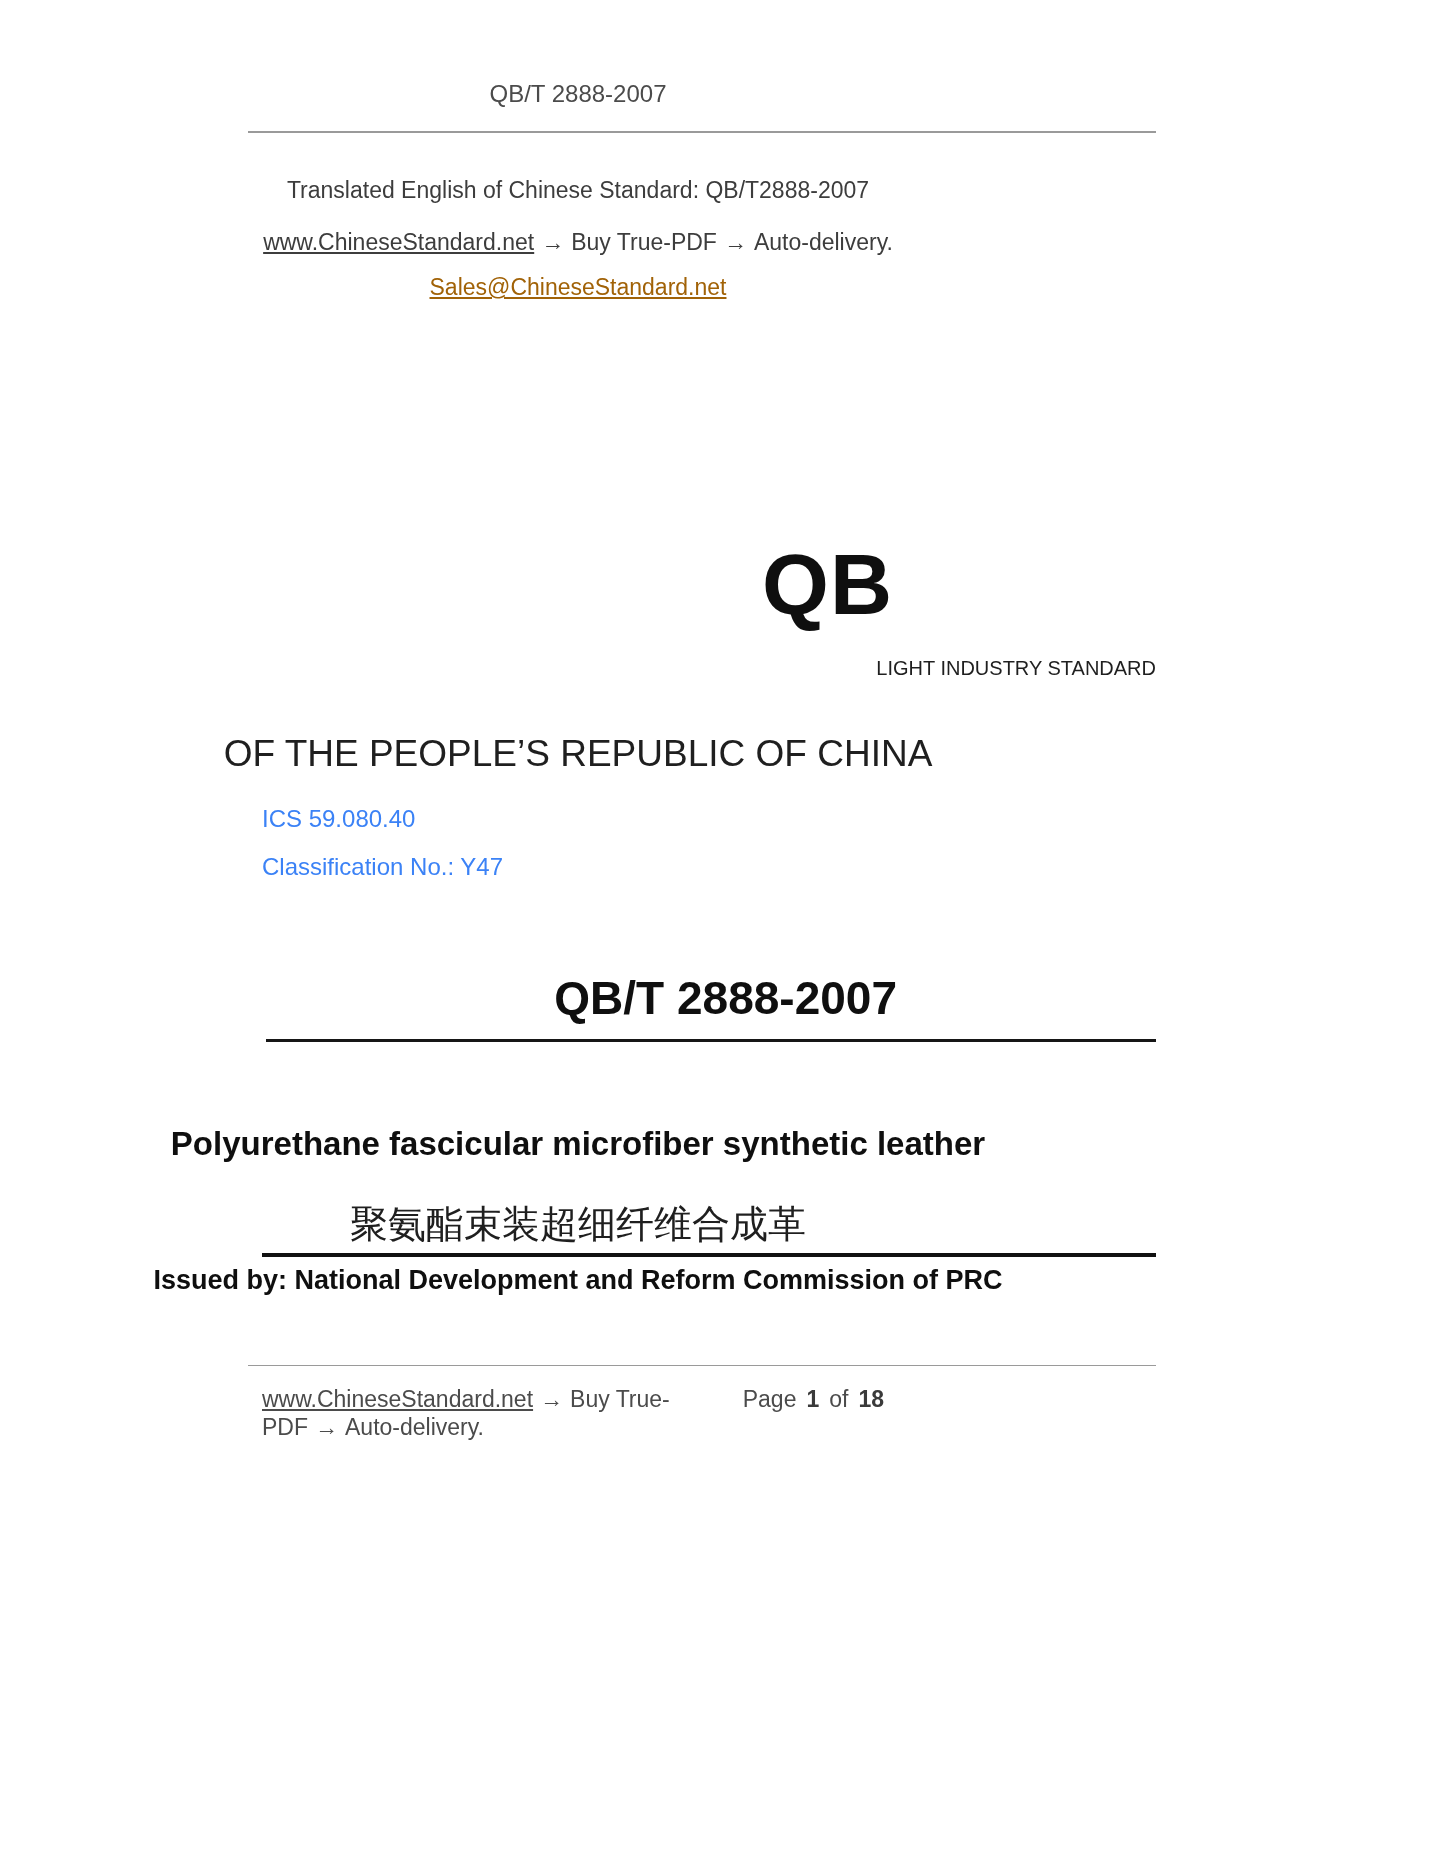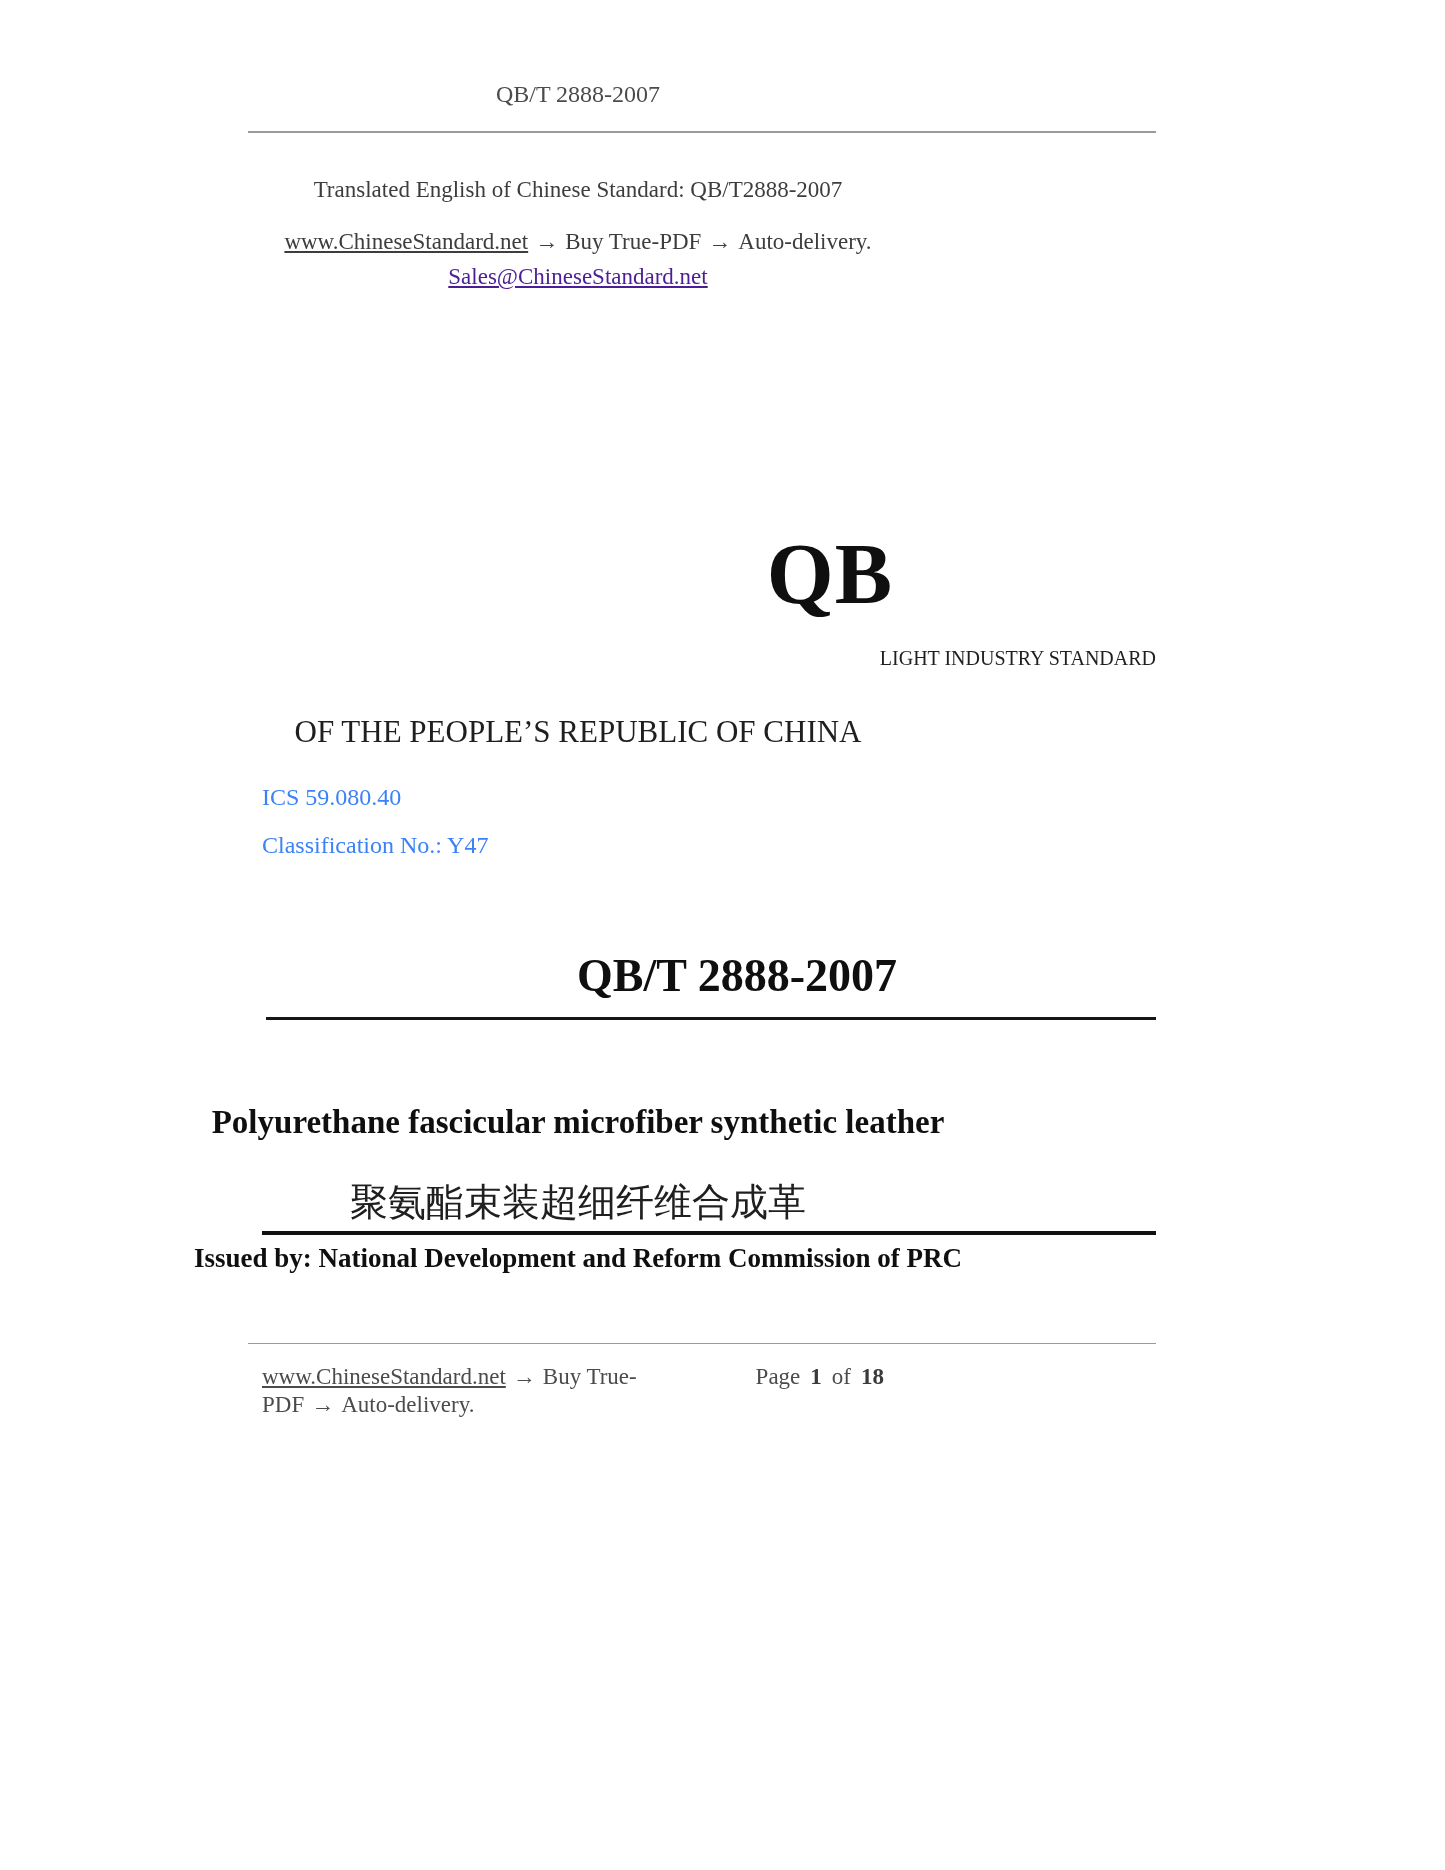--- a/index.html
+++ b/index.html
@@ -5,60 +5,60 @@
   html, body {
     margin: 0;
     padding: 0;
     background: #ffffff;
   }
   .page {
     position: relative;
     width: 1156px;
     height: 1870px;
     background: #ffffff;
-    font-family: Liberation Serif, serif;
+    font-family: Liberation Sans, sans-serif;
     color: #1a1a1a;
     overflow: hidden;
   }
   
   .top-header {
     padding-top: 80px;
     font-size: 24px;
     line-height: 28px;
     color: #4b4b4b;
     text-align: center;
   }
   .rule-top {
     height: 2px;
     background: #9a9a9a;
     width: 950px;
     margin: 23px 0 0 248px;
   }
   .intro-1 { margin-top: 43px; font-size: 23px; line-height: 28px; color: #3d3d3d; text-align: center; }
   .intro-2 { margin-top: 24px; font-size: 23px; line-height: 28px; color: #3d3d3d; text-align: center; }
-  .intro-3 { margin-top: 7px; font-size: 23px; line-height: 28px; color: #4c1d95; text-align: center; }
+  .intro-3 { margin-top: 17px; font-size: 23px; line-height: 28px; color: #a16207; text-align: center; }
   .link {
     text-decoration: underline;
     color: inherit;
     cursor: pointer;
   }
   .arrow { padding: 0 7px; }
   
   .qb-logo {
     margin: 240px 263px 0 0;
     text-align: right;
     font-size: 86px;
     line-height: 86px;
     font-weight: bold;
     color: #0f0f0f;
     letter-spacing: 1px;
     padding-left: 43px;
   }
   .std-line1 { margin-top: 24px; font-size: 20px; line-height: 34px; text-align: right; color: #1f1f1f; }
-  .std-line2 { margin-top: 40px; font-size: 31px; line-height: 34px; text-align: center; color: #1f1f1f; }
+  .std-line2 { margin-top: 52px; font-size: 37px; line-height: 34px; text-align: center; color: #1f1f1f; }
   .meta { margin-left: 262px; font-size: 24px; line-height: 28px; color: #3b82f6; }
   .meta-ics    { margin-top: 34px; }
   .meta-class  { margin-top: 20px; }
   .meta-filing { margin-top: 26px; }
   .doc-code-big {
     margin: 91px 259px 0 0;
     text-align: right;
     font-weight: bold;
     font-size: 46px;
     line-height: 52px;

